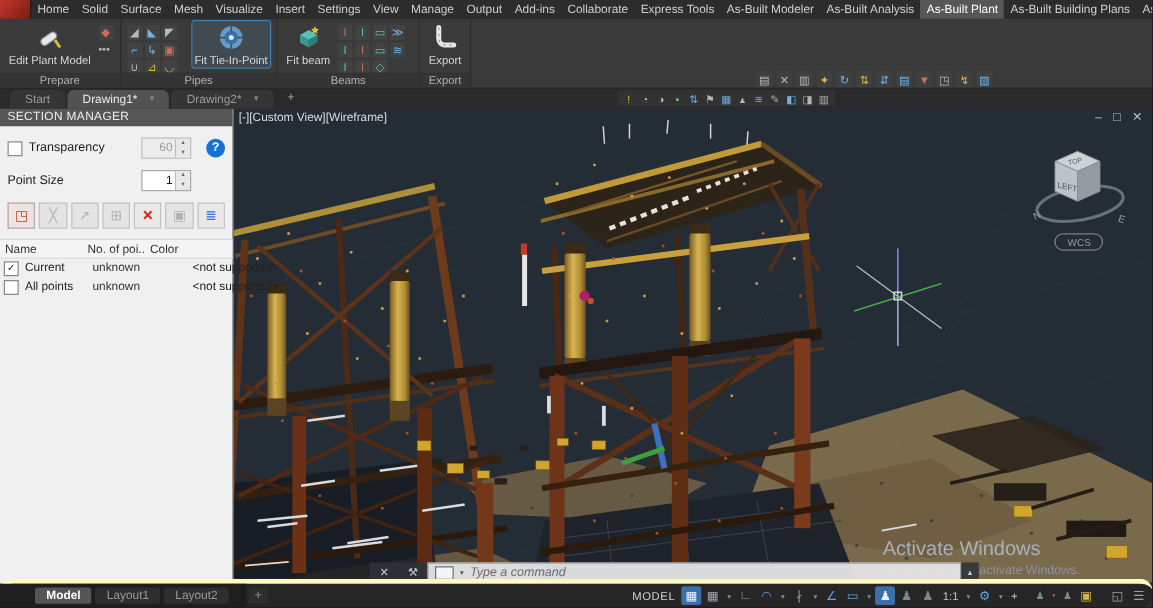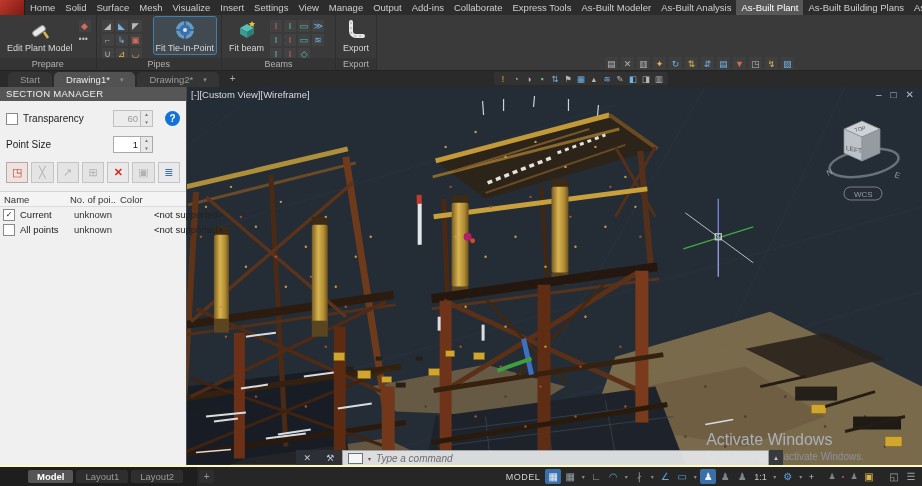--- a/index.html
+++ b/index.html
@@ -103,21 +103,21 @@
             justify-content:space-around;color:#c5c9cd;font-size:9px;}
   .cmd-input{flex:1;background:rgba(228,230,232,.94);border:1px solid #9aa0a6;display:flex;
              align-items:center;gap:5px;padding-left:5px;font-size:10px;color:#686d72;font-style:italic;}
   .cmd-ico{width:13px;height:9px;border:1px solid #6d7277;background:#f4f5f6;flex:0 0 auto;}
   .cmd-car{font-style:normal;font-size:6px;color:#555;}
   .cmd-up{width:14px;background:rgba(45,50,57,.88);color:#c5c9cd;font-size:7px;display:flex;
           align-items:center;justify-content:center;}
 
   
   .statusbar{position:absolute;bottom:0;left:0;right:0;height:19px;background:#262626;
-             border-top:2px solid #fef9c3;display:flex;align-items:center;z-index:30;}
+             border-top:4px solid #fef9c3;display:flex;align-items:center;z-index:30;border-radius:10px;}
   .ltabs{display:flex;align-items:center;gap:3px;padding-left:28px;height:100%;background:#1e1e1e;
          padding-right:14px;}
   .ltab{font-size:9.5px;color:#9a9a9a;padding:1px 9px;border-radius:2px;background:#2e2e2e;}
   .ltab.active{background:#555;color:#fff;font-weight:bold;}
   .laddc{color:#9a9a9a;font-size:10px;width:15px;height:13px;background:#2e2e2e;border-radius:2px;
          text-align:center;line-height:13px;margin-left:2px;}
   .sb-right{margin-left:auto;display:flex;align-items:center;gap:1px;padding-right:3px;}
   .model-lbl{font-size:9px;color:#d2d2d2;letter-spacing:.5px;margin-right:4px;}
   .sb{width:16px;height:15px;display:flex;align-items:center;justify-content:center;
       font-size:10px;color:#9aa0a6;border-radius:2px;}

